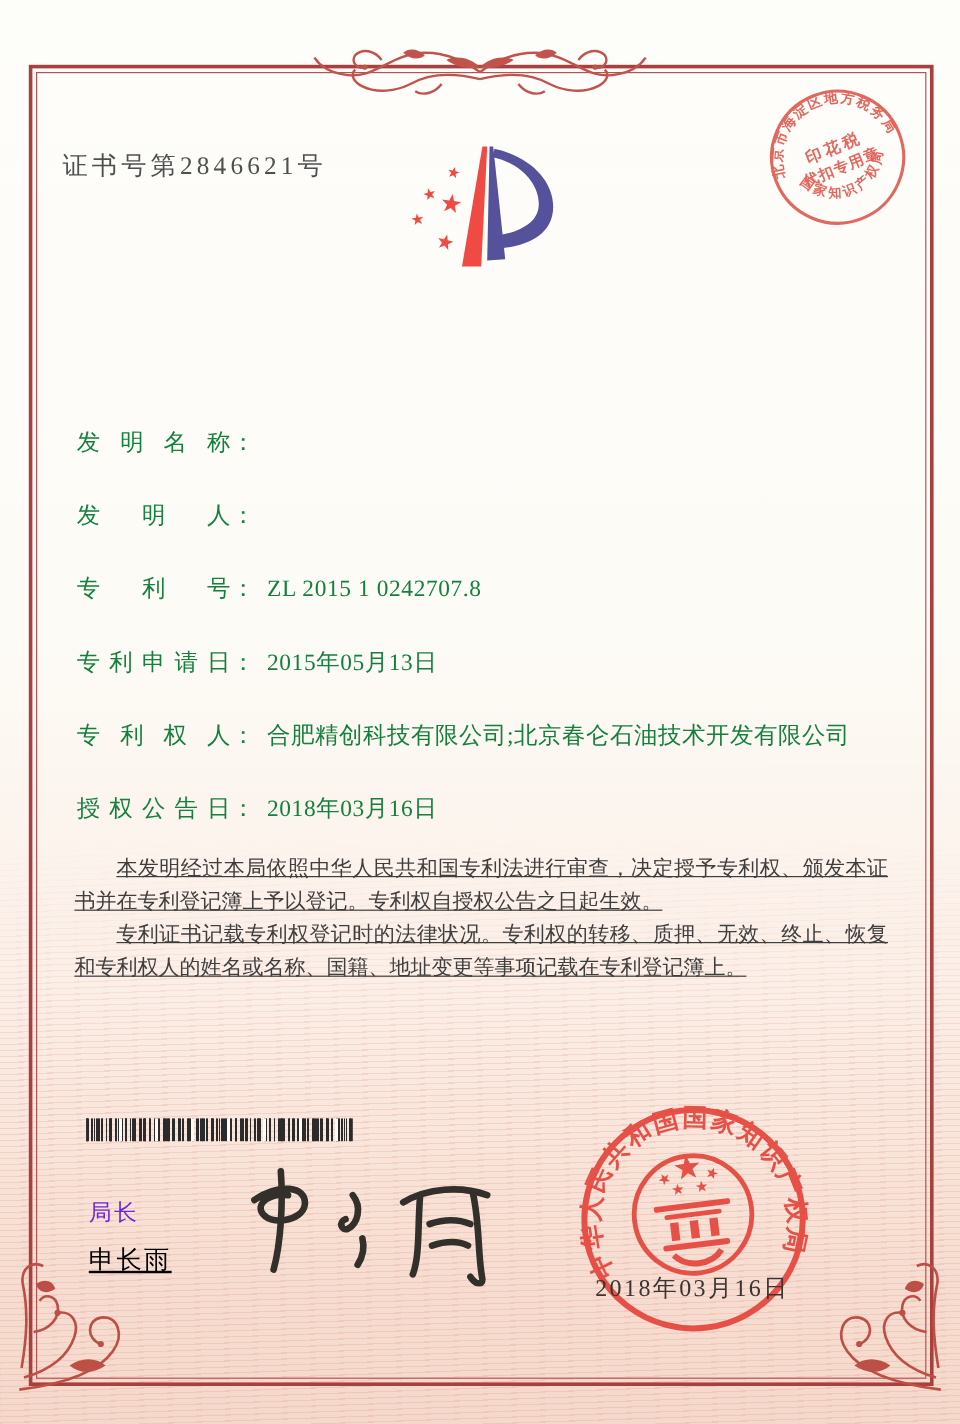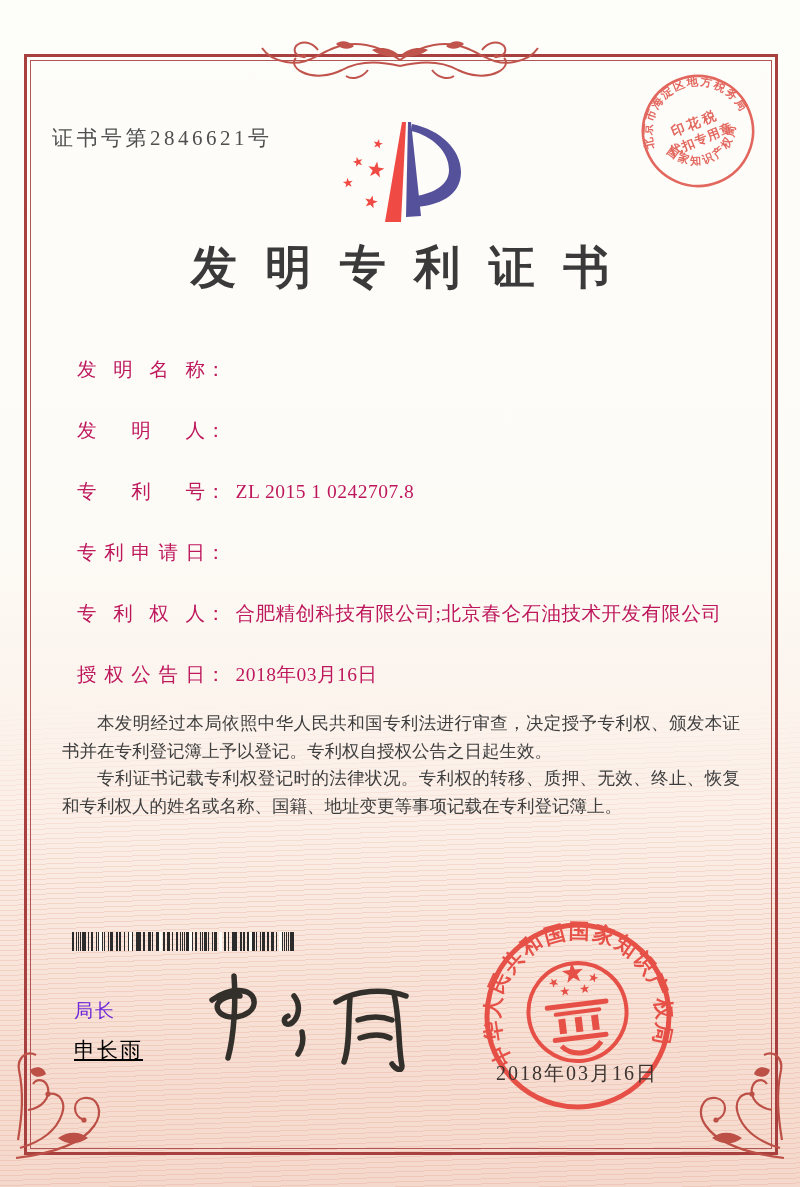--- a/index.html
+++ b/index.html
@@ -21,27 +21,27 @@
   .frame::before{content:"";position:absolute;inset:3px;border:1px solid #b35454;}
   
   .cert-no{position:absolute;left:52px;top:124px;font-size:21px;color:#4f4f4f;letter-spacing:3.5px;}
   .logo{position:absolute;left:333px;top:104px;}
   .title{
     position:absolute;left:0;right:0;top:237px;text-align:center;
     font-size:46px;font-weight:700;color:#3a3a3a;letter-spacing:.62em;text-indent:.62em;
   }
   
   .fields{position:absolute;left:64px;top:356px;width:672px;}
-  .f-row{display:flex;align-items:flex-end;line-height:27px;margin-bottom:34px;font-size:19.5px;color:#be185d;margin-left:13px;}
+  .f-row{display:flex;align-items:flex-end;line-height:27px;margin-bottom:34px;font-size:19.5px;color:#15803d;}
   .f-label{display:inline-block;width:128px;text-align:justify;text-align-last:justify;flex:0 0 auto;}
   .f-colon{flex:0 0 auto;margin:0 10px 0 1px;}
   .f-value{letter-spacing:.5px;}
   
   .body-text{position:absolute;left:62px;top:710px;width:678px;font-size:17.5px;line-height:27.5px;color:#3e3e3e;text-align:justify;}
-  .body-text p{margin:0;text-indent:2em;}
+  .body-text p{margin:0;text-indent:2em;text-decoration:underline;}
   
   .barcode{
     position:absolute;left:72px;top:932px;width:222px;height:19px;
     background-image:
       repeating-linear-gradient(90deg,rgba(253,252,248,0) 0 27px,#fdfbf6 27px 30px),
       repeating-linear-gradient(90deg,#2b2b2b 0 1.5px,transparent 1.5px 4px),
       repeating-linear-gradient(90deg,#2b2b2b 0 2px,transparent 2px 9.5px),
       repeating-linear-gradient(90deg,#2b2b2b 0 1px,transparent 1px 6.5px);
   }
   .signer-role{position:absolute;left:74px;top:998px;font-size:19px;color:#6d28d9;letter-spacing:2px;}
@@ -128,39 +128,39 @@
       <use href="#star5" transform="translate(15,79) scale(.52) rotate(-8)"></use>
       <use href="#star5" transform="translate(38,98) scale(.68) rotate(14)"></use>
       <polygon points="69,18 73,18 68,118 52,118"></polygon>
     </g>
     <g fill="#55519b">
       <polygon points="75,18 78,18 88,112 73,113"></polygon>
       <path d="M79,20 C108,26 128,46 128,68 C128,93 104,101 84,103 L83,92 C101,89 116,81 116,66 C116,48 100,32 78,27 Z"></path>
     </g>
   </svg>
 
-  <div class="title">发明专利证书</div>
 
   <div class="fields">
     <div class="f-row">
       <span class="f-label">发明名称</span>
         <span class="f-colon">：</span>
     </div>
     <div class="f-row">
       <span class="f-label">发明人</span>
         <span class="f-colon">：</span>
     </div>
     <div class="f-row">
       <span class="f-label">专利号</span>
         <span class="f-colon">：</span>
       <span class="f-value">ZL 2015 1 0242707.8</span>
     </div>
     <div class="f-row">
       <span class="f-label">专利申请日</span>
         <span class="f-colon">：</span>
+      <span class="f-value">2015年05月13日</span>
     </div>
     <div class="f-row">
       <span class="f-label">专利权人</span>
         <span class="f-colon">：</span>
       <span class="f-value">合肥精创科技有限公司;北京春仑石油技术开发有限公司</span>
     </div>
     <div class="f-row">
       <span class="f-label">授权公告日</span>
         <span class="f-colon">：</span>
       <span class="f-value">2018年03月16日</span>

